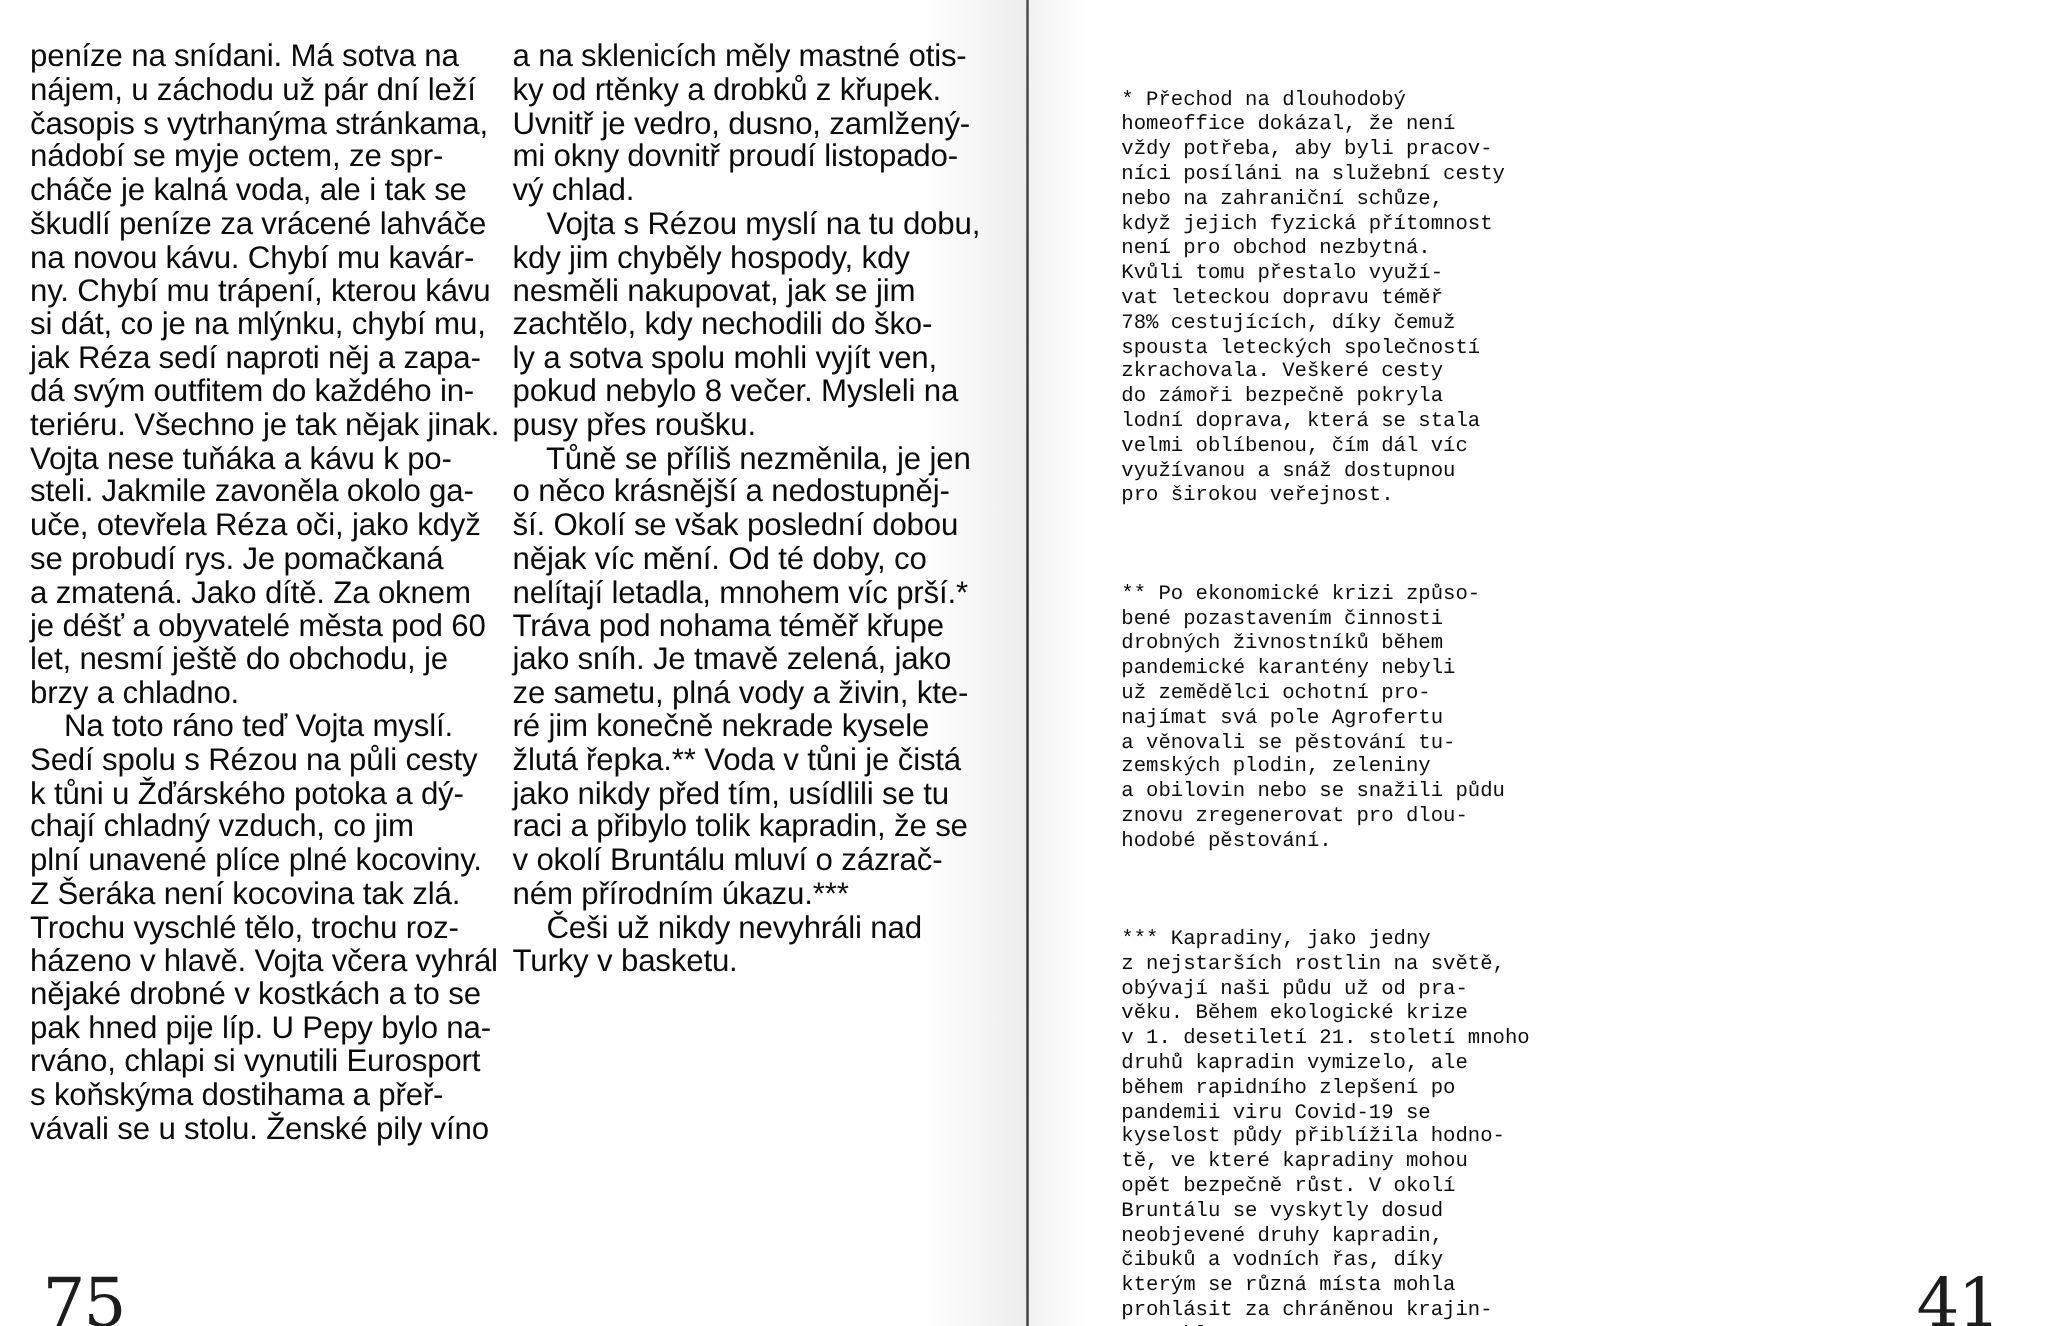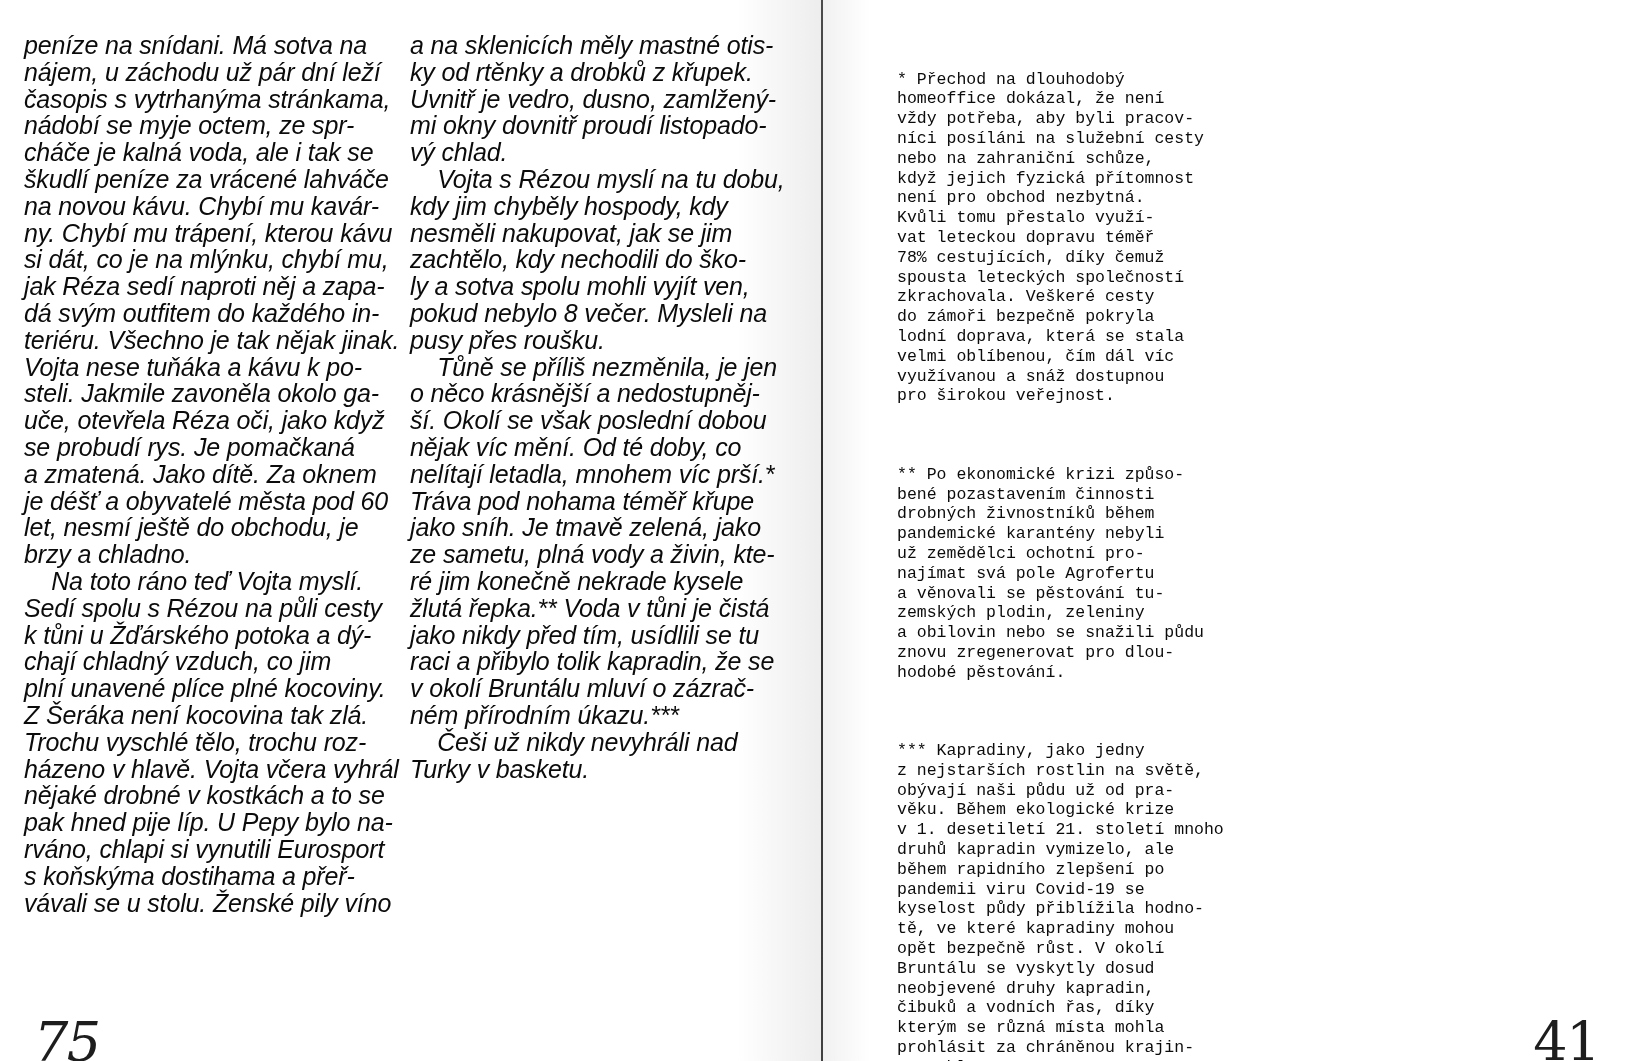--- a/index.html
+++ b/index.html
@@ -5,21 +5,21 @@
   html, body { margin: 0; padding: 0; }
   body {
     width: 1641px; height: 1061px;
     background: #ffffff;
     position: relative;
     overflow: hidden;
     font-family: "Liberation Sans", sans-serif;
     color: #0b0b0b;
   }
   .page { position: absolute; top: 0; height: 100%; background: #ffffff; }
-  .page-left  { left: 0; width: 914px; font-style: italic; }
+  .page-left  { left: 0; width: 914px; }
   .page-right { left: 824px; width: 817px; }
 
   .gutter-shade-left {
     position: absolute; left: 736px; top: 0; width: 85px; height: 100%;
     background: linear-gradient(to right, rgba(0,0,0,0) 0%, rgba(0,0,0,0.07) 100%);
     pointer-events: none;
   }
   .gutter-line {
     position: absolute; left: 821px; top: 0; width: 2px; height: 100%;
     background: linear-gradient(to bottom, #4c4c4c, #2e2e2e 45%, #414141);

